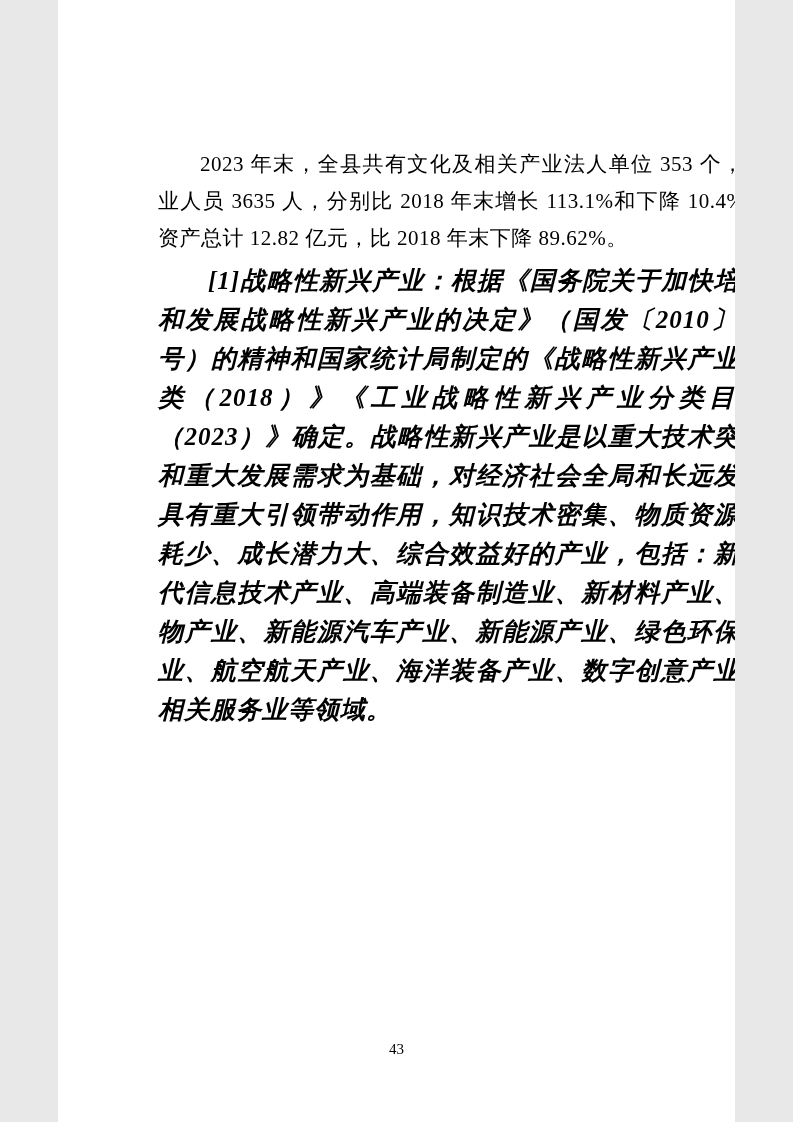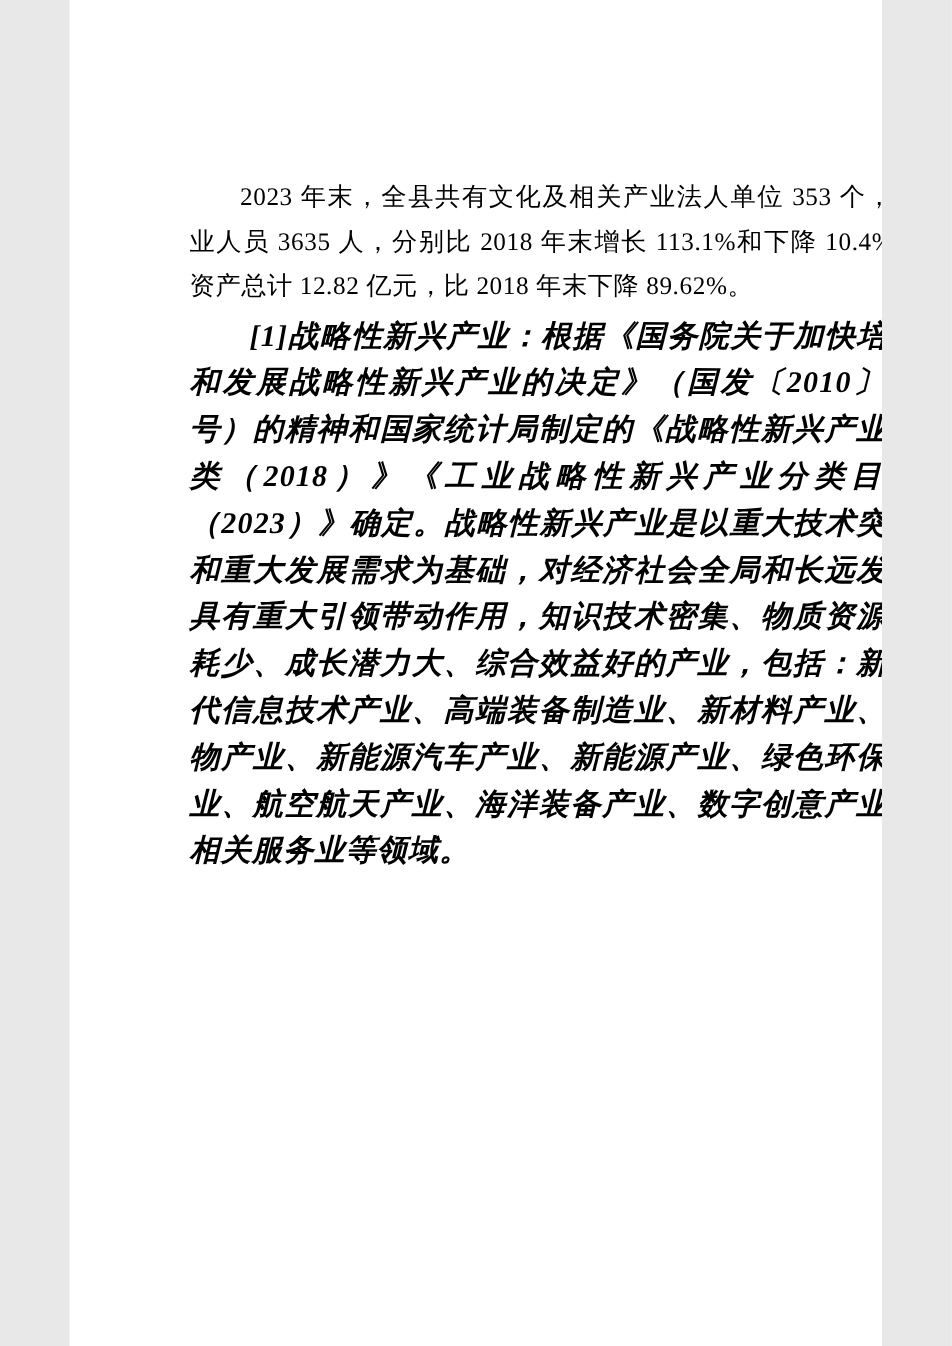--- a/index.html
+++ b/index.html
@@ -66,13 +66,14 @@
 <body>
 
 <div class="page">
   <div class="content">
     <p class="body-para">2023 年末，全县共有文化及相关产业法人单位 353 个，从业人员 3635 人，分别比 2018 年末增长 113.1%和下降 10.4%；资产总计 12.82 亿元，比 2018 年末下降 89.62%。</p>
 
 
     <p class="note-para">[1]战略性新兴产业：根据《国务院关于加快培育和发展战略性新兴产业的决定》（国发〔2010〕32 号）的精神和国家统计局制定的《战略性新兴产业分类（2018）》《工业战略性新兴产业分类目录（2023）》确定。战略性新兴产业是以重大技术突破和重大发展需求为基础，对经济社会全局和长远发展具有重大引领带动作用，知识技术密集、物质资源消耗少、成长潜力大、综合效益好的产业，包括：新一代信息技术产业、高端装备制造业、新材料产业、生物产业、新能源汽车产业、新能源产业、绿色环保产业、航空航天产业、海洋装备产业、数字创意产业、相关服务业等领域。</p>
   </div>
 
+  <div class="page-number">43</div>
 </div>
 
 </body></html>

